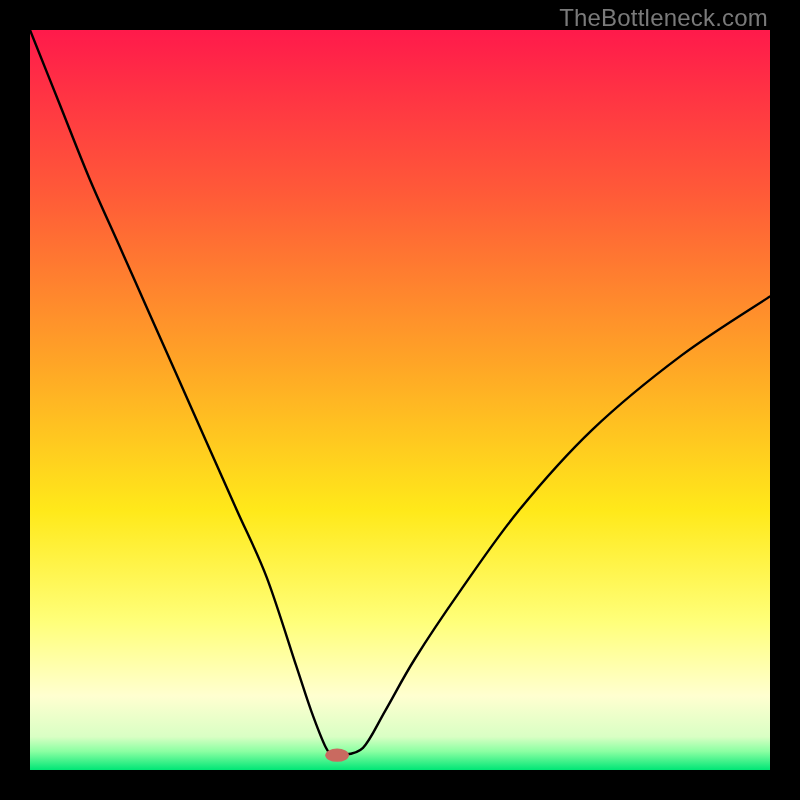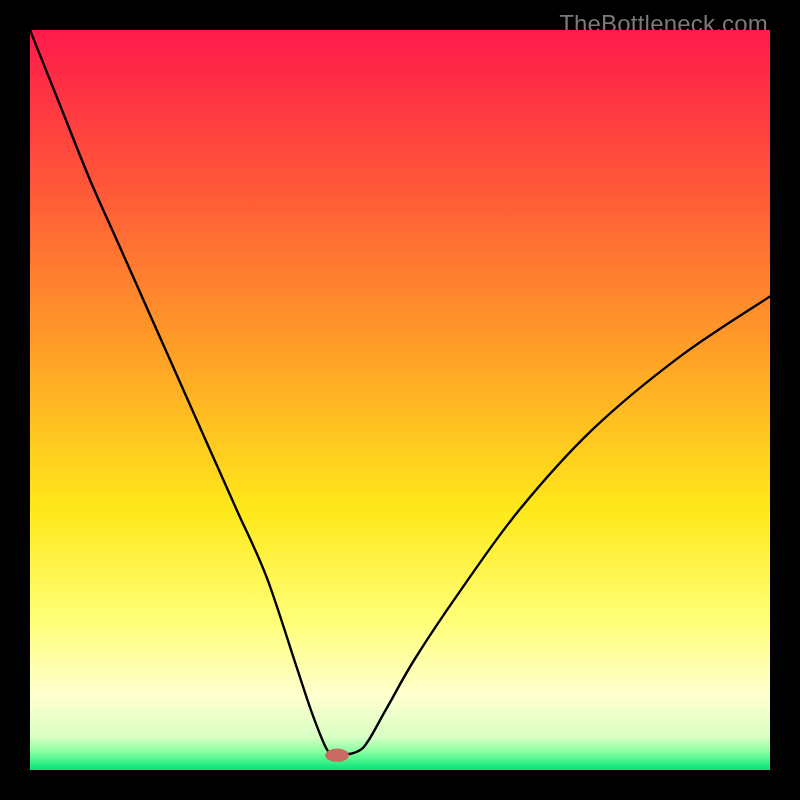--- a/index.html
+++ b/index.html
@@ -20,21 +20,21 @@
   .plot-area {
     position: absolute;
     top: 30px;
     left: 30px;
     width: 740px;
     height: 740px;
     overflow: hidden;
   }
   .watermark {
     position: absolute;
-    top: 10px;
+    top: 4px;
     right: 32px;
     color: #7a7a7a;
     font-size: 24px;
     font-weight: 500;
     letter-spacing: 0.2px;
     user-select: none;
   }
   svg { display: block; }
 </style>
 </head>

